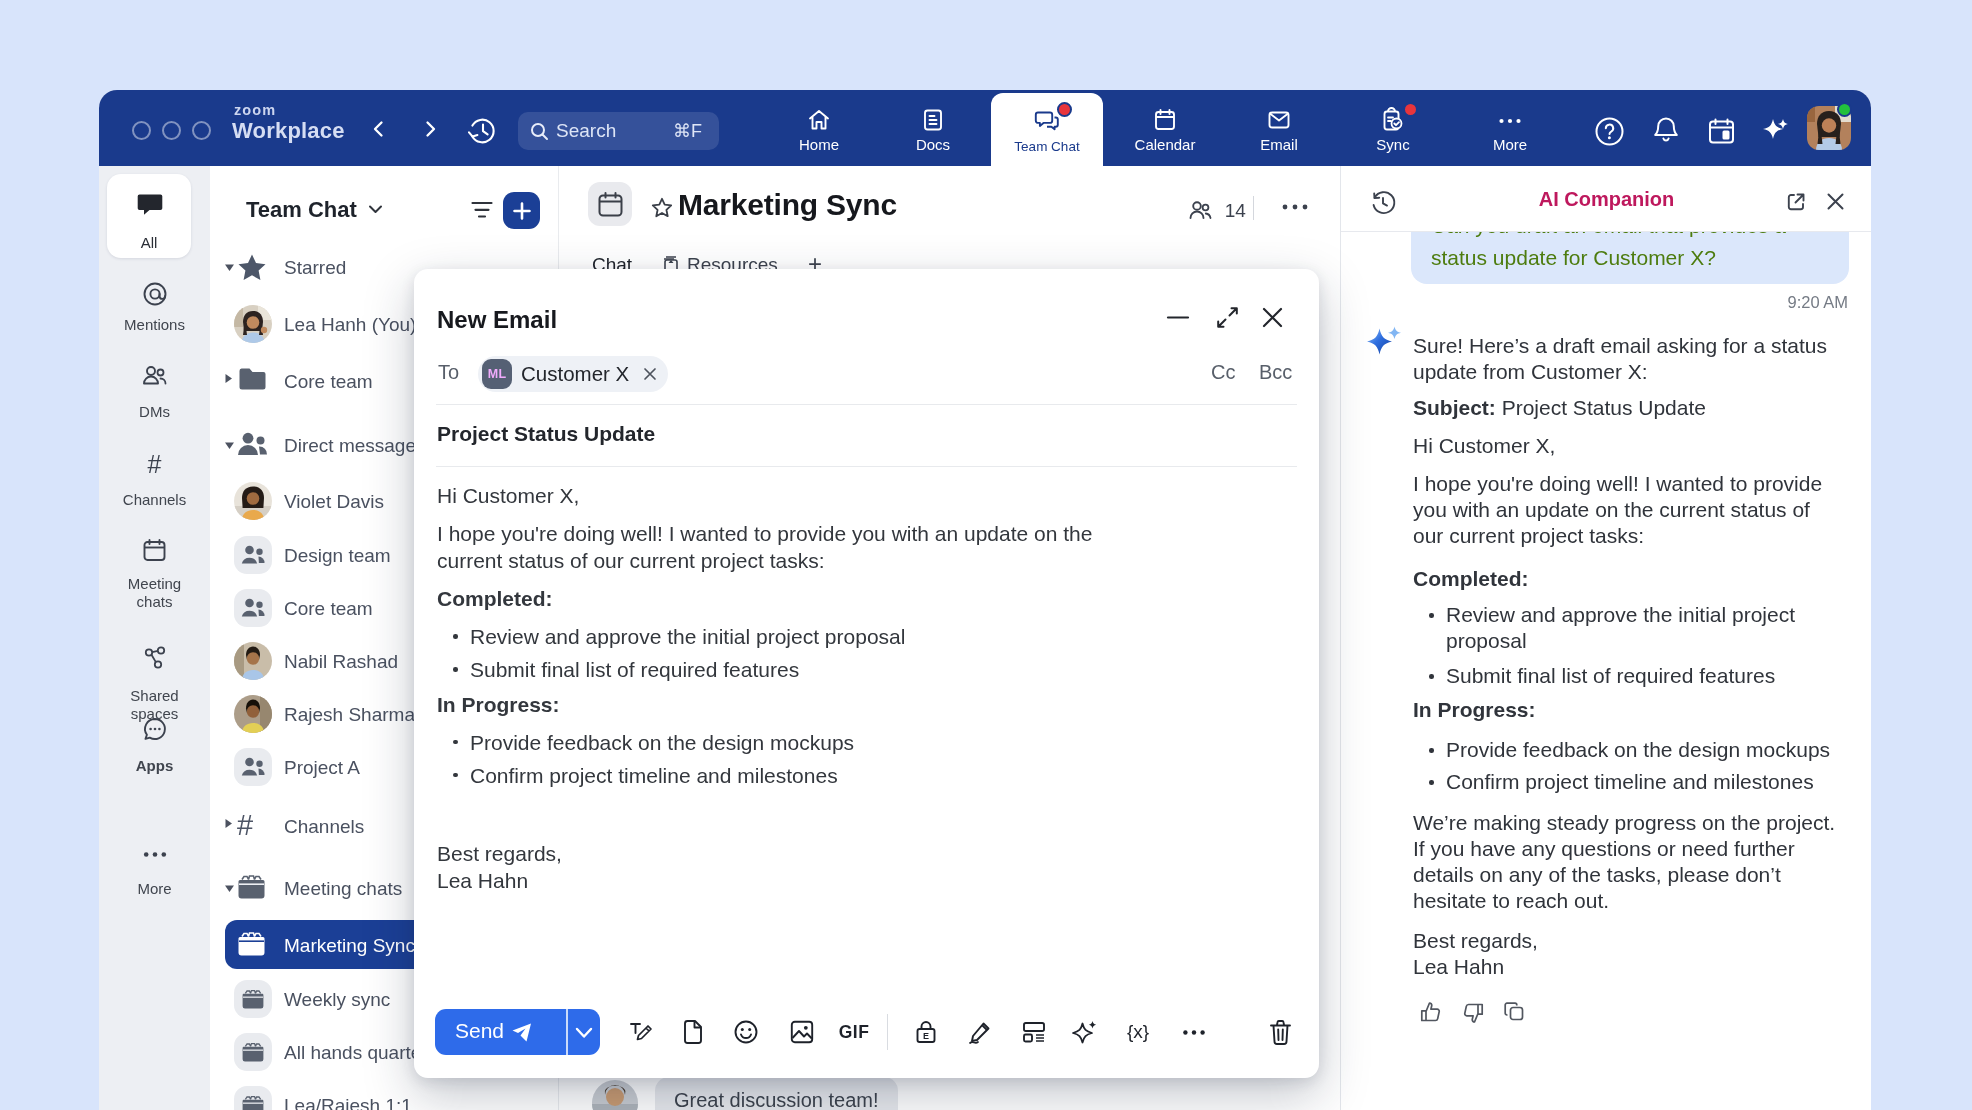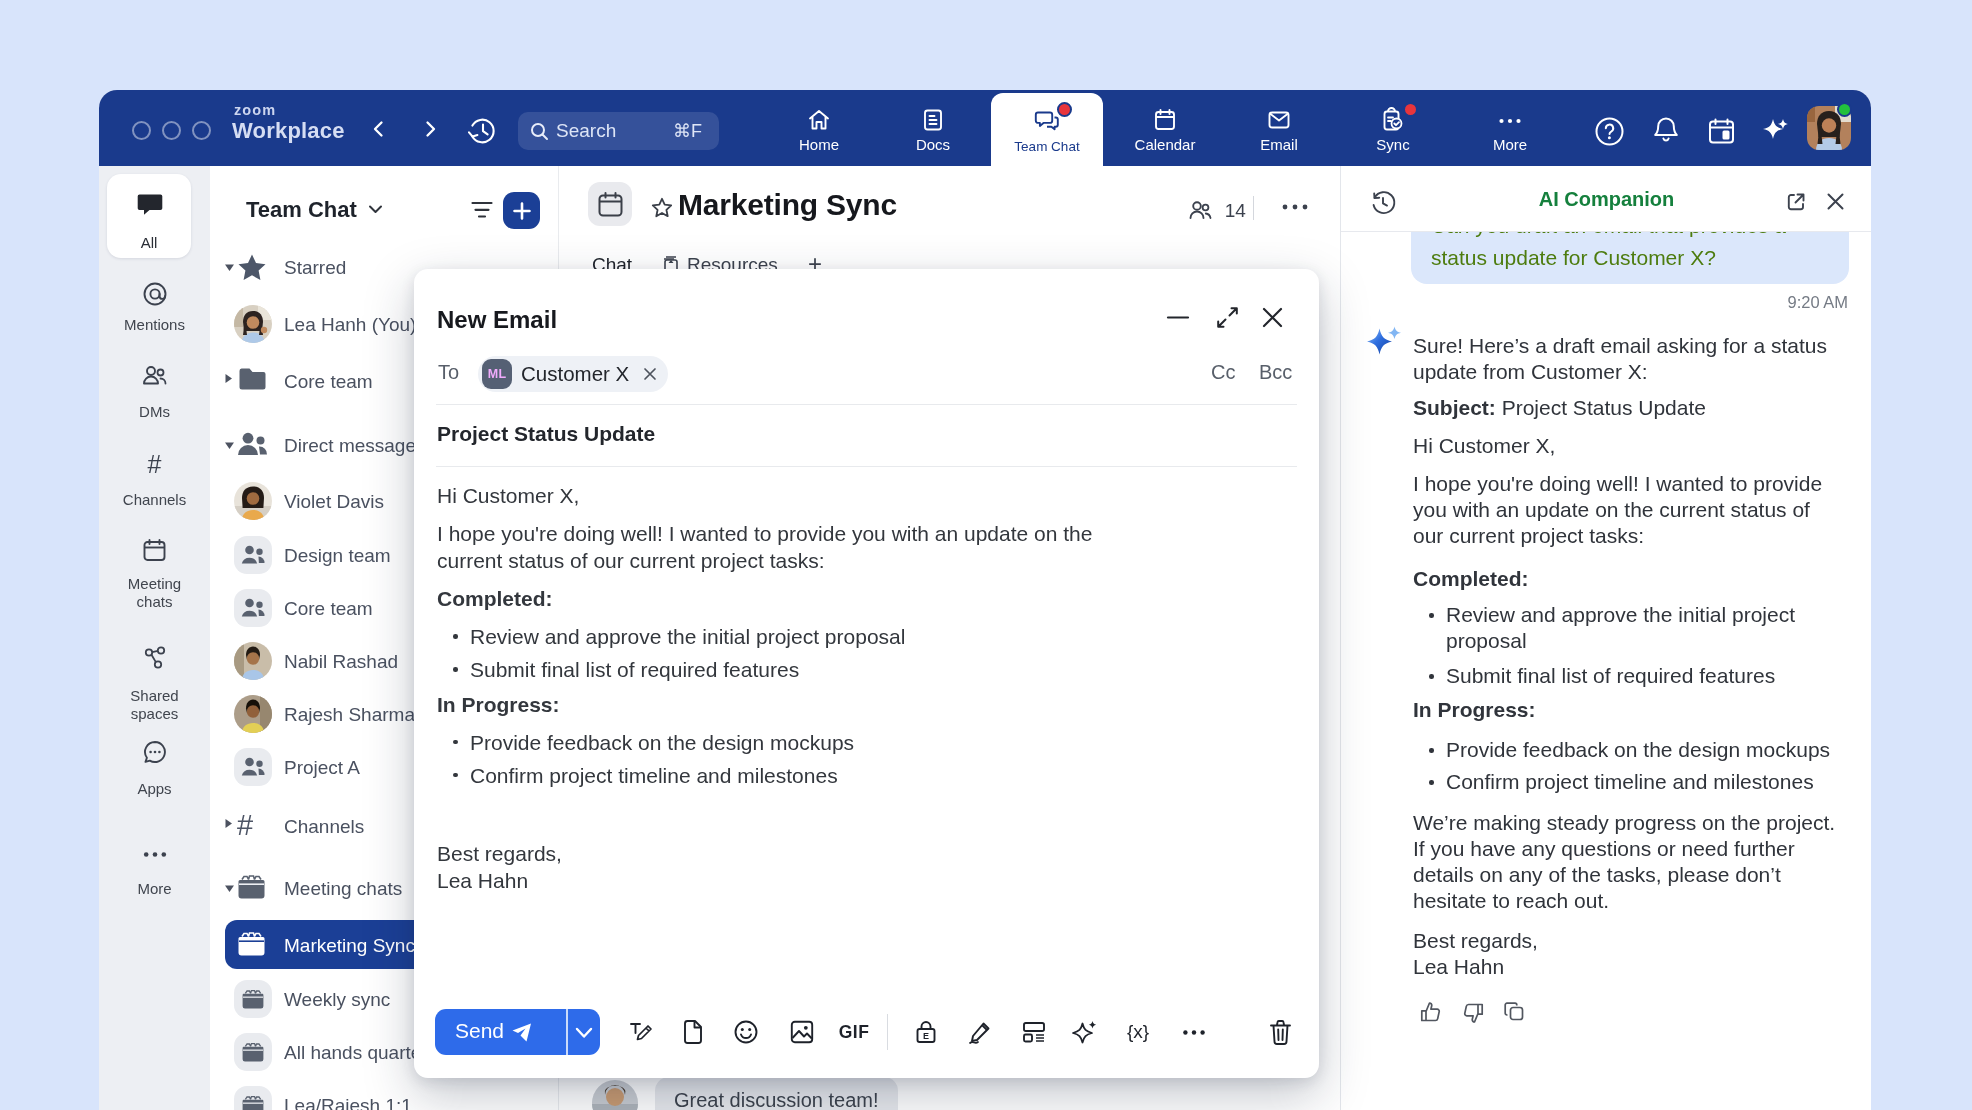--- a/index.html
+++ b/index.html
@@ -49,21 +49,21 @@
   
   .main { position:absolute; left:460px; top:76px; width:781px; height:944px; background:#fff; }
   .calsq { position:absolute; left:29px; top:16px; width:44px; height:44px; border-radius:12px; background:#e9eaee; display:flex; align-items:center; justify-content:center; }
   .mtitle { position:absolute; left:119px; top:22px; font-size:30px; font-weight:700; color:#16181d; letter-spacing:-.2px; }
   .mright { position:absolute; top:32px; color:#3c424e; font-size:17px; }
   .tabrow { position:absolute; left:0px; top:0px; width:780px; height:40px; color:#20242b; font-size:17.5px; }
 
   
   .aipanel { position:absolute; left:1241px; top:76px; width:531px; height:944px; background:#fff; border-left:1px solid #e3e6eb; overflow:hidden; }
   .ai-head { position:absolute; left:0; top:0; width:531px; height:66px; background:#fff; border-bottom:1px solid #e7e9ee; z-index:3; }
-  .ai-title { position:absolute; top:22px; width:100%; text-align:center; font-size:20px; font-weight:700; color:#15803d; }
+  .ai-title { position:absolute; top:22px; width:100%; text-align:center; font-size:20px; font-weight:700; color:#be185d; }
   .ububble { position:absolute; left:70px; top:29px; width:438px; height:89px; border-radius:16px; background:#dbe7fb; color:#4d7c0f; font-size:21px; z-index:1; }
   .ai-time { position:absolute; right:23px; top:127px; font-size:16.5px; color:#757b85; z-index:1; }
   .ai-msg { position:absolute; left:72px; top:167px; width:442px; font-size:21px; color:#30343b; line-height:26px; z-index:1; }
   .ai-msg p { margin-bottom:12px; }
   .ai-msg .bl { position:relative; padding-left:33px; margin-bottom:6px; }
   .ai-msg .bl::before { content:""; position:absolute; left:16px; top:11px; width:4.5px; height:4.5px; border-radius:50%; background:#30343b; }
 
   
   .modal { position:absolute; left:414px; top:269px; width:905px; height:809px; background:#fff; border-radius:14px;
     box-shadow:0 18px 50px rgba(25,35,60,.25), 0 4px 14px rgba(25,35,60,.12); z-index:10; }
@@ -247,21 +247,21 @@
       <div class="ricon" style="margin-bottom:16px;">
           <svg width="26" height="26" viewBox="0 0 26 26">
             <circle cx="7" cy="7.5" r="3.2" fill="none" stroke="#3c424e" stroke-width="1.8"></circle>
             <circle cx="19" cy="5.5" r="3.2" fill="none" stroke="#3c424e" stroke-width="1.8"></circle>
             <circle cx="16" cy="19.5" r="3.2" fill="none" stroke="#3c424e" stroke-width="1.8"></circle>
             <path d="M9.5 9.8 L13.7 16.9 M16 5.9 L10.2 7.1" stroke="#3c424e" stroke-width="1.8"></path>
           </svg>
         </div>
       <div>Shared<br>spaces</div>
     </div>
-    <div class="railitem" style="top:573px;">
+    <div class="railitem" style="top:550px;font-weight:bold;">
       <div class="ricon" style="margin-bottom:15px;">
           <svg width="26" height="26" viewBox="0 0 26 26">
             <path d="M13 3 a10 10 0 1 1 -5.2 18.6 l-4.3 1.3 1.4-4.1 A10 10 0 0 1 13 3 z" fill="none" stroke="#3c424e" stroke-width="1.9" stroke-linejoin="round"></path>
             <circle cx="8.6" cy="13" r="1.3" fill="#3c424e"></circle>
             <circle cx="13" cy="13" r="1.3" fill="#3c424e"></circle>
             <circle cx="17.4" cy="13" r="1.3" fill="#3c424e"></circle>
           </svg>
         </div>
       <div>Apps</div>
     </div>

